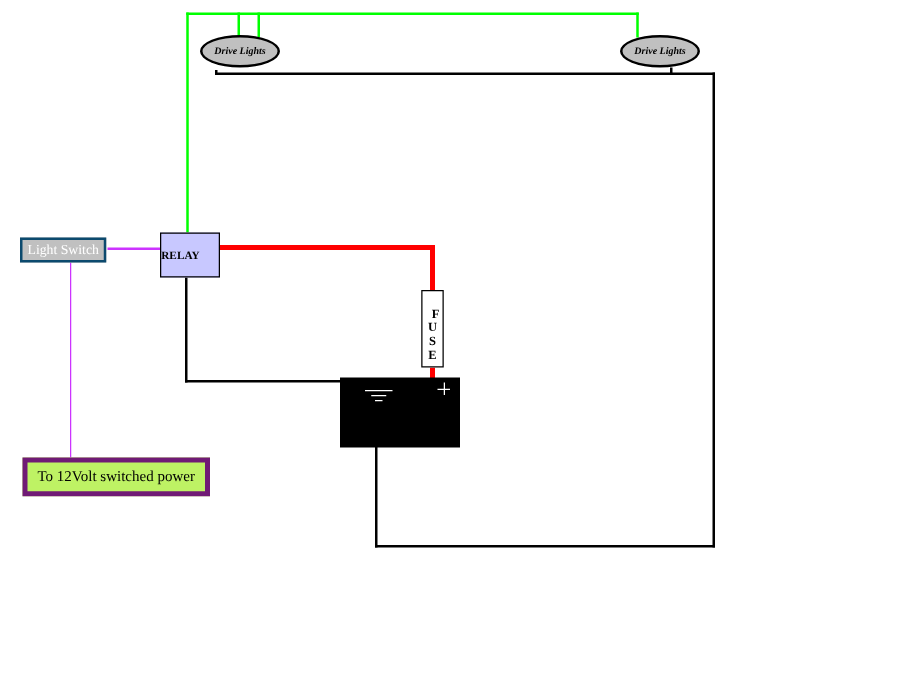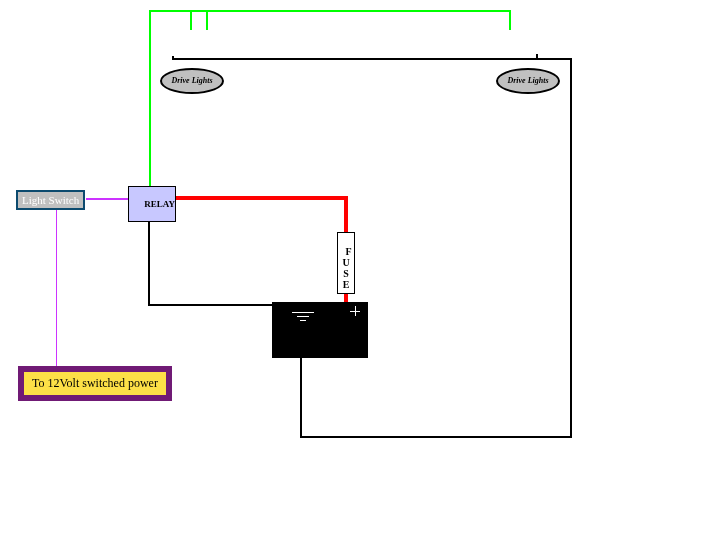--- a/index.html
+++ b/index.html
@@ -29,35 +29,34 @@
     background: #c0c0c0;
     border: 2px solid #000;
     display: flex;
     align-items: center;
     justify-content: center;
     text-align: center;
     font-size: 8px;
     font-style: italic;
     font-weight: bold;
     line-height: 1;
-    margin-top: 40px;
   }
 
   
   .relay {
     position: absolute;
     width: 48px;
     height: 36px;
     background: #c8c8ff;
     border: 1px solid #000;
     font-size: 9px;
     font-weight: bold;
     display: flex;
     align-items: center;
-    justify-content: flex-end;
+    justify-content: flex-start;
   }
 
   
   .light-switch {
     position: absolute;
     background: #c0c0c0;
     border: 2px solid #0c4a6e;
     color: #ffffff;
     font-size: 11px;
     padding: 2px 4px;
@@ -87,22 +86,22 @@
   }
   .battery .neg1 { position: absolute; top: 10px; left: 20px; width: 22px; height: 1px; background: #fff; }
   .battery .neg2 { position: absolute; top: 14px; left: 25px; width: 12px; height: 1px; background: #fff; }
   .battery .neg3 { position: absolute; top: 18px; left: 28px; width: 6px; height: 1px; background: #fff; }
   .battery .plus-h { position: absolute; top: 9px; right: 8px; width: 10px; height: 1px; background: #fff; }
   .battery .plus-v { position: absolute; top: 4px; right: 12px; width: 1px; height: 10px; background: #fff; }
 
   
   .label-12v {
     position: absolute;
-    border: 6px solid #701a75;
-    background: #fde047;
+    border: 4px solid #701a75;
+    background: #bef264;
     font-size: 12px;
     padding: 4px 8px;
   }
 </style>
 </head>
 <body>
 
 <div class="wire wire-green" style="left:149px; top:10px; width:2px; height:176px;"></div>
 
 <div class="wire wire-green" style="left:149px; top:10px; width:362px; height:2px;"></div>

